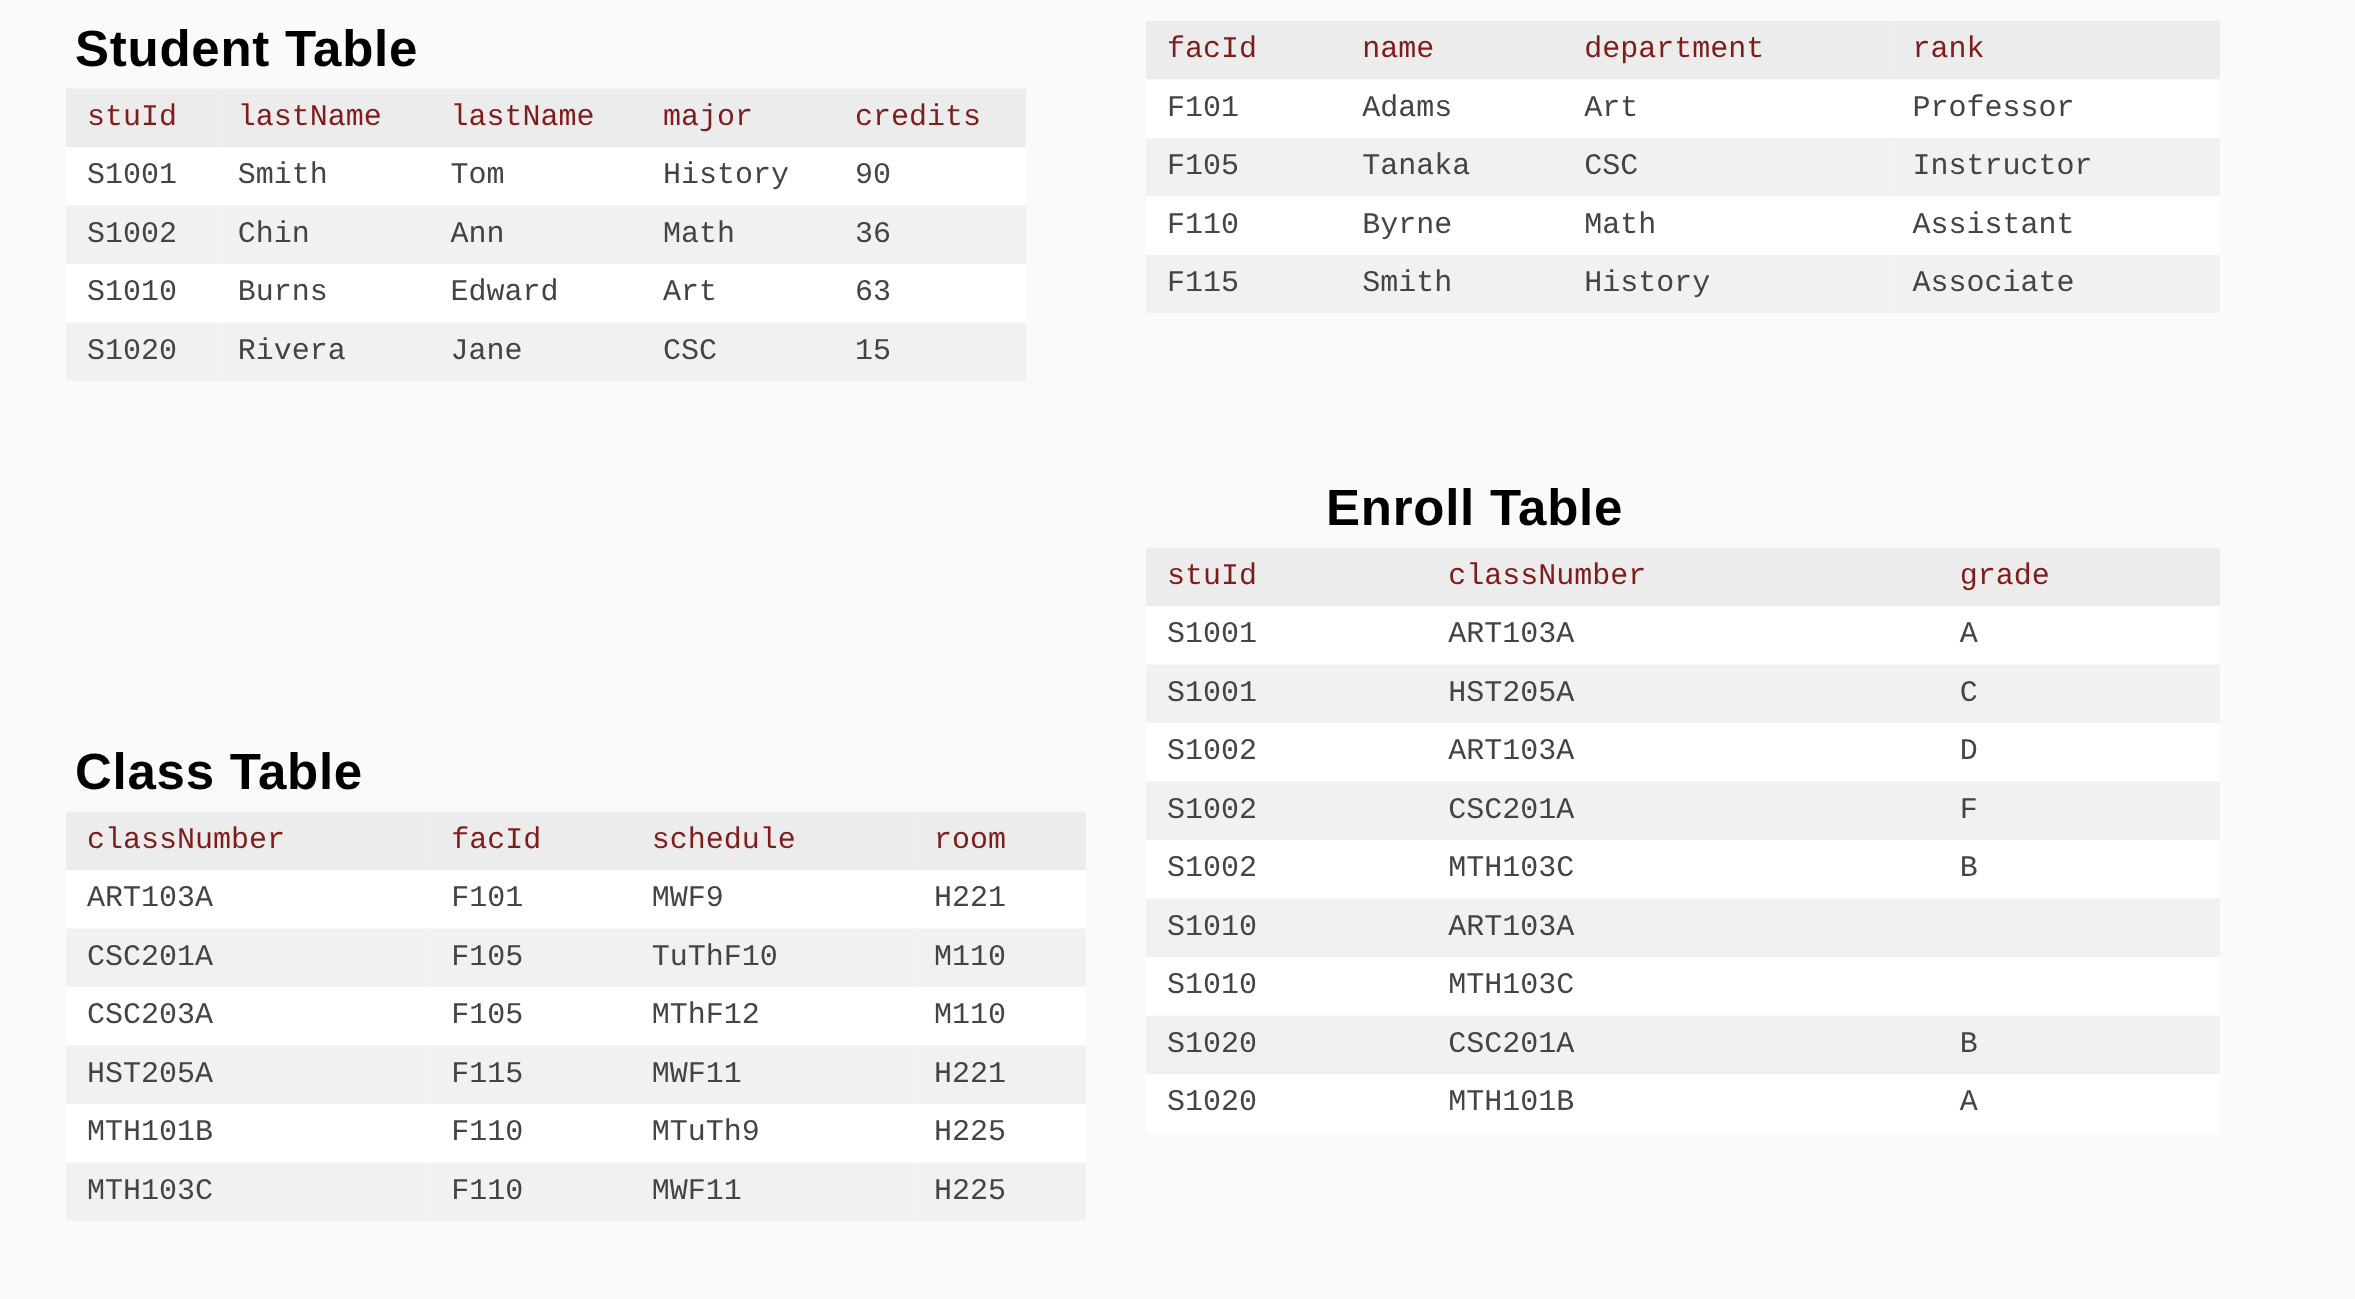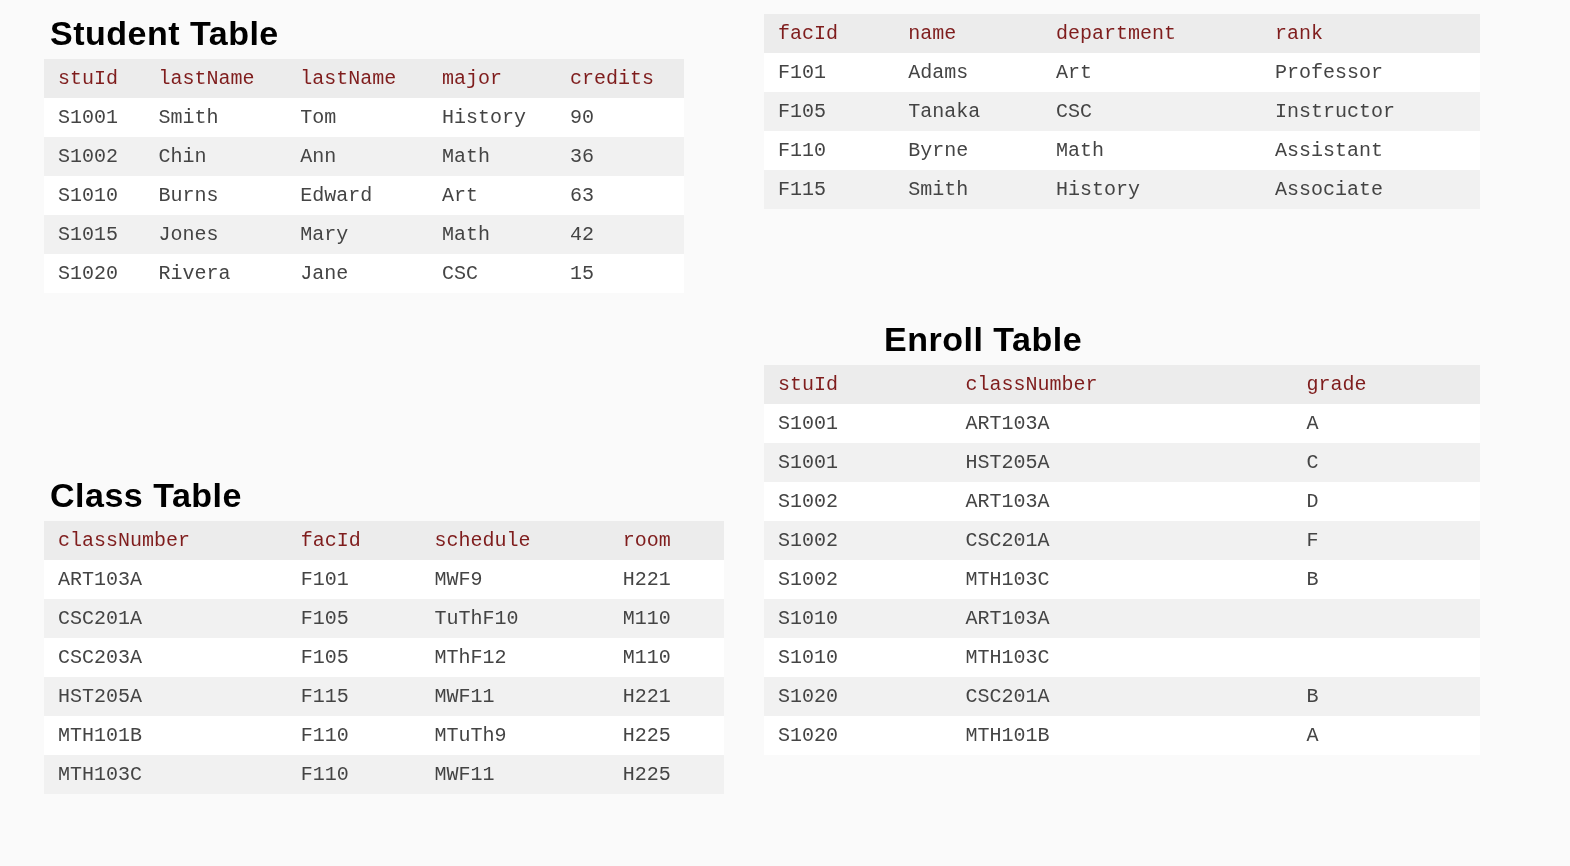--- a/index.html
+++ b/index.html
@@ -87,27 +87,20 @@
             <td>36</td>
           </tr>
           <tr>
             <td>S1010</td>
             <td>Burns</td>
             <td>Edward</td>
             <td>Art</td>
             <td>63</td>
           </tr>
           <tr>
-            <td>S1015</td>
-            <td>Jones</td>
-            <td>Mary</td>
-            <td>Math</td>
-            <td>42</td>
-          </tr>
-          <tr>
             <td>S1020</td>
             <td>Rivera</td>
             <td>Jane</td>
             <td>CSC</td>
             <td>15</td>
           </tr>
         </tbody>
     </table>
   </div>
 
@@ -143,21 +136,21 @@
           <tr>
             <td>F115</td>
             <td>Smith</td>
             <td>History</td>
             <td>Associate</td>
           </tr>
         </tbody>
     </table>
   </div>
 
-  <div class="block" style="left:44px; top:476px; width:680px;">
+  <div class="block" style="left:44px; top:496px; width:680px;">
     <h2 class="title">Class Table</h2>
     <table class="data">
       <thead>
         <tr>
           <th>classNumber</th>
           <th>facId</th>
           <th>schedule</th>
           <th>room</th>
         </tr>
       </thead>

